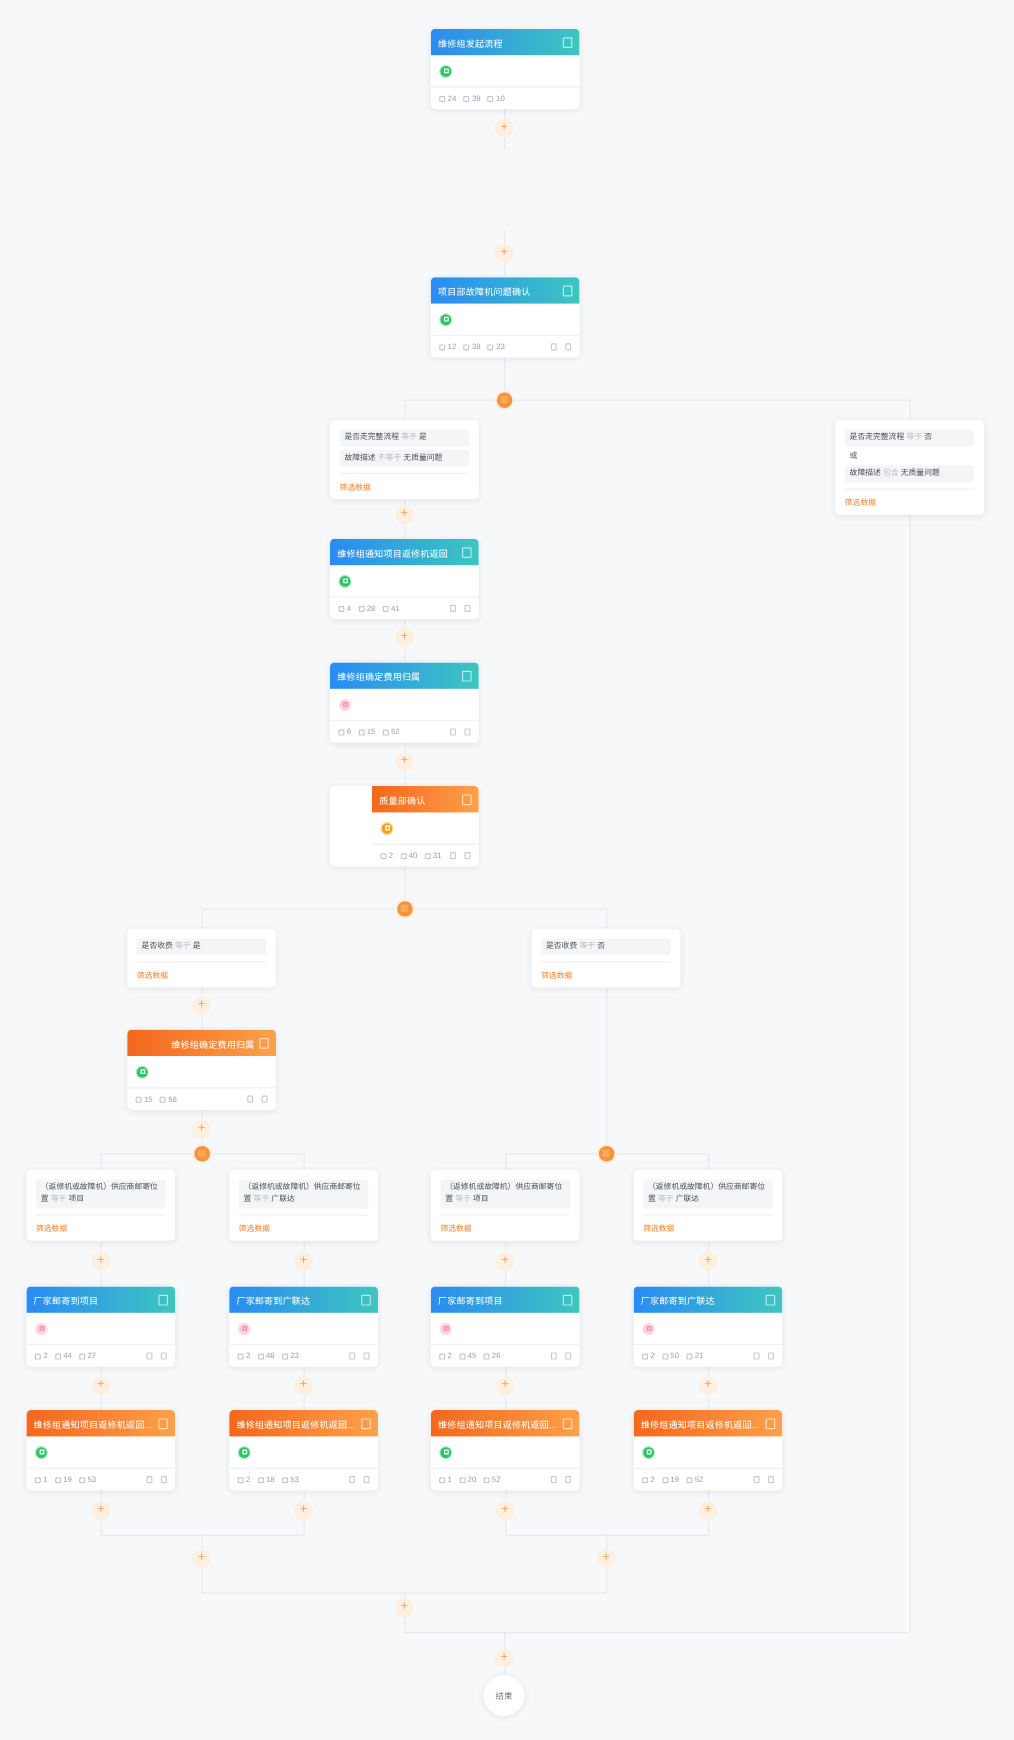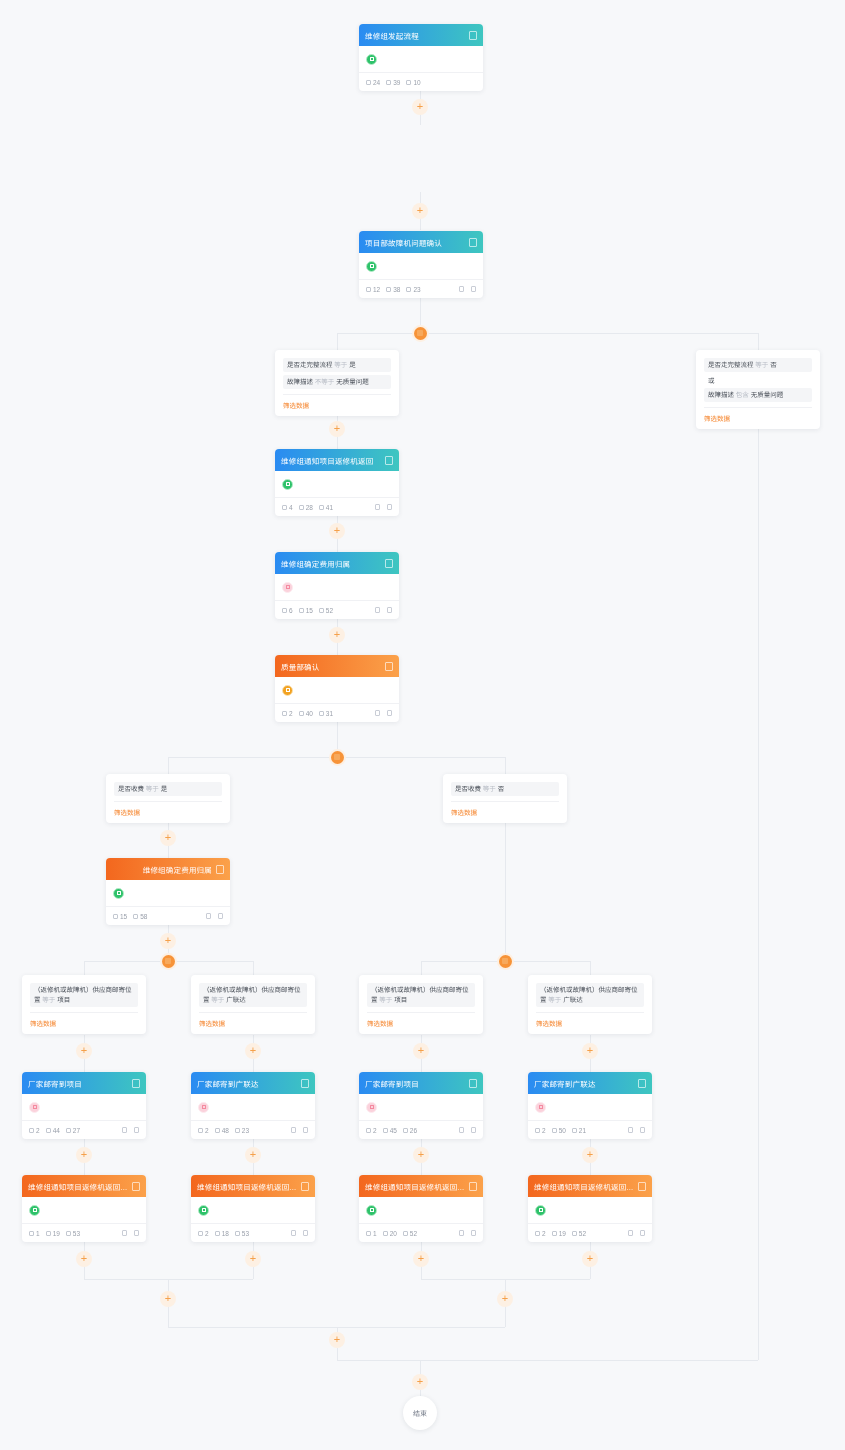--- a/index.html
+++ b/index.html
@@ -410,21 +410,21 @@
             <span>52</span>
           </span>
       </span>
       <span class="acts">
           <i class="sq2"></i>
           <i class="sq2"></i>
         </span>
     </div>
   </div>
 
-  <div class="card orange" style="left:275px; top:655px;">
+  <div class="card orange" style="left:275px; top:655px;padding-left:35px;">
     <div class="hd">
       <span class="ttl">质量部确认</span>
       <span class="hicon"></span>
     </div>
     <div class="body">
       <span class="avatar orange">
           <i></i>
         </span>
     </div>
     <div class="ft">

